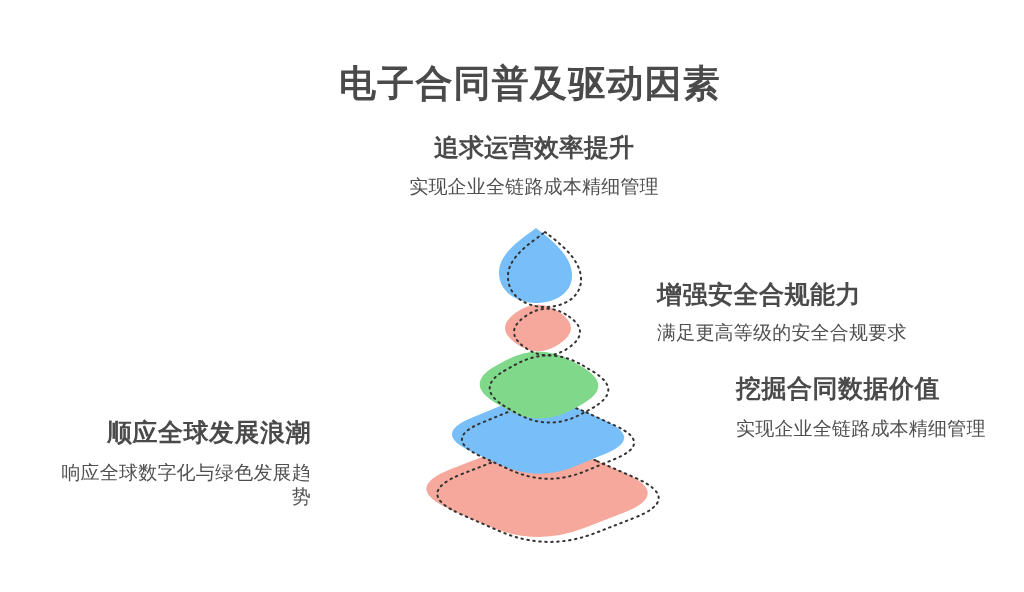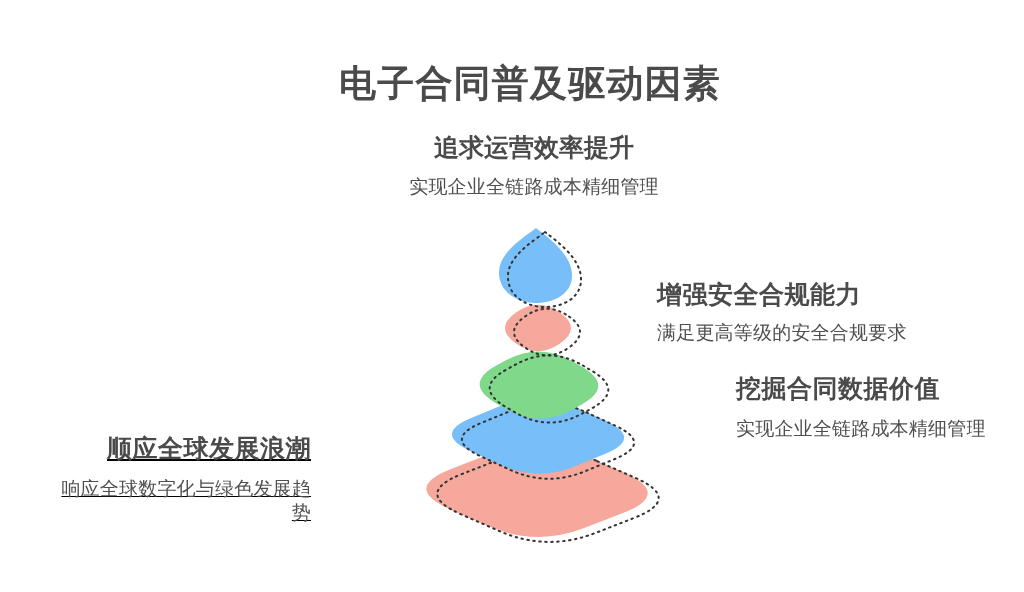--- a/index.html
+++ b/index.html
@@ -42,21 +42,21 @@
   }
   .f-efficiency{left:382px;top:131px;width:304px;text-align:center;}
   .f-efficiency h2{letter-spacing:0;}
   .f-efficiency p{margin-top:12px;}
   .f-compliance{left:657px;top:278px;width:280px;text-align:left;}
   .f-compliance p{margin-top:11px;}
   .f-cost{left:113px;top:338px;width:260px;text-align:right;}
   .f-cost p{margin-top:12px;}
   .f-data-value{left:736px;top:372px;width:258px;text-align:left;}
   .f-data-value p{margin-top:13px;}
-  .f-global{left:51px;top:432px;width:260px;text-align:right;text-decoration:underline;}
+  .f-global{left:51px;top:416px;width:260px;text-align:right;}
   .f-global p{margin-top:13px;}
 </style>
 </head>
 <body>
 
 <div class="stage">
 
   <h1 class="title">电子合同普及驱动因素</h1>
 
   <svg id="pyramid" viewBox="0 0 1024 592" xmlns="http://www.w3.org/2000/svg">

